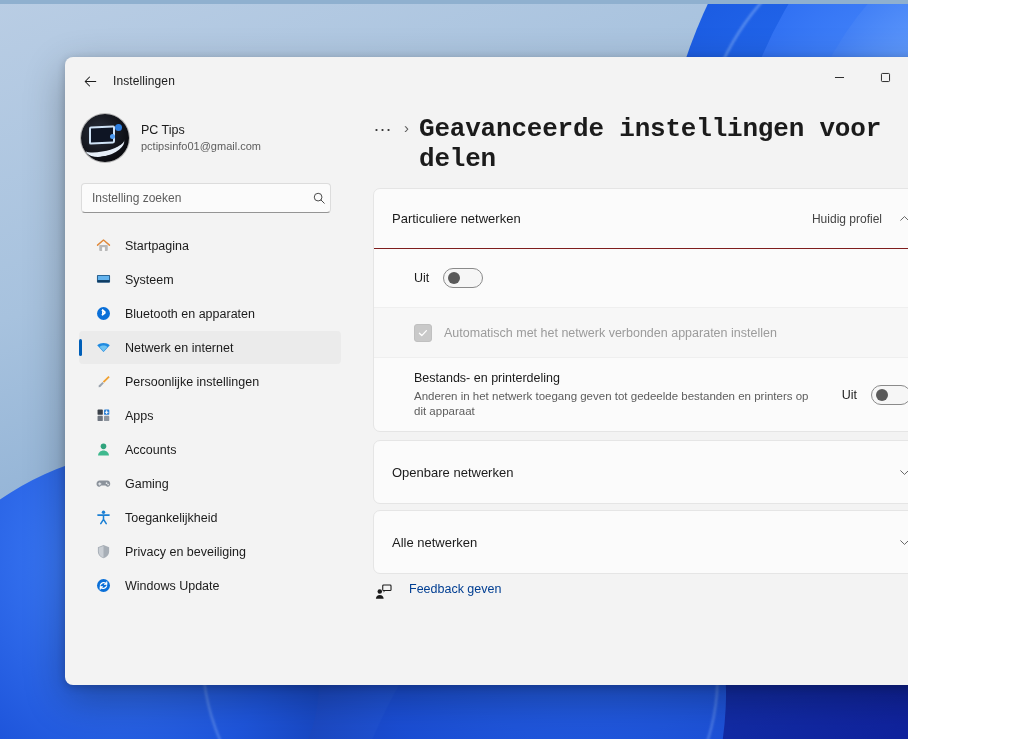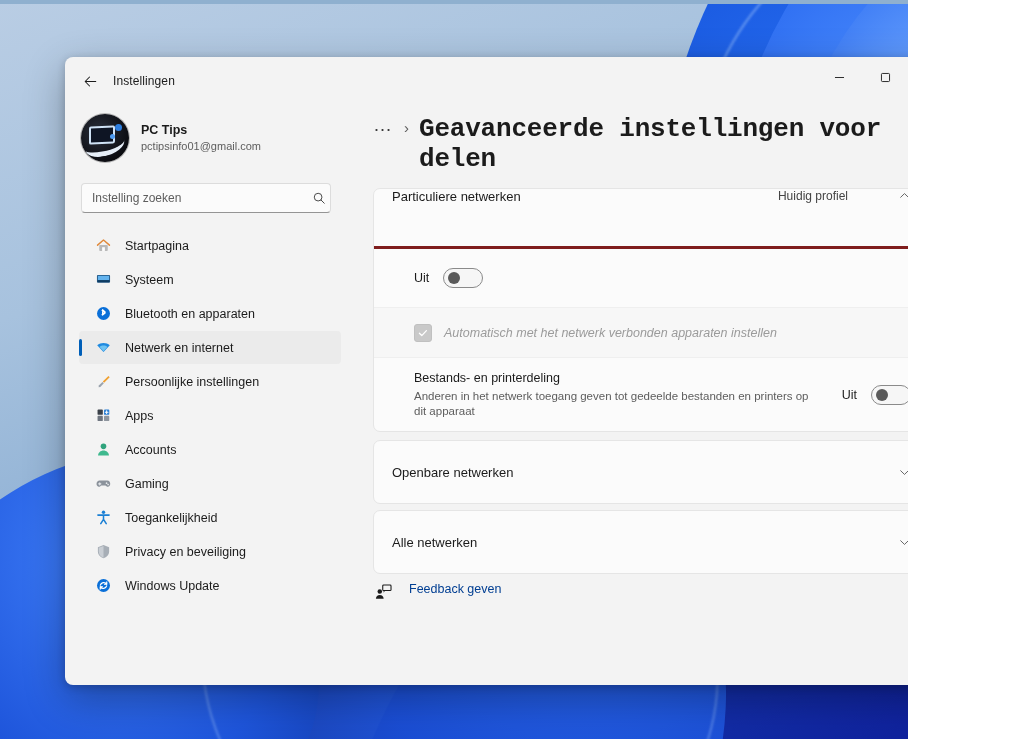--- a/index.html
+++ b/index.html
@@ -153,21 +153,21 @@
   .avatar .swoosh {
     position: absolute; left: 4px; top: 20px;
     width: 40px; height: 22px;
     border-bottom: 5px solid #e6eef8;
     border-radius: 0 0 60% 40%;
     transform: rotate(-10deg);
   }
   .avatar .dot1 { position:absolute; right:7px; top:10px; width:7px; height:7px; border-radius:50%; background:#2f7fe0; }
   .avatar .dot2 { position:absolute; right:14px; top:20px; width:5px; height:5px; border-radius:50%; background:#4f9bf0; }
   .acct-text { min-width: 0; }
-  .acct-name { font-size: 12.5px; font-weight: bold; color: #1b1b1b; line-height: 16px; }
+  .acct-name { font-size: 12.5px; font-weight: normal; color: #1b1b1b; line-height: 16px; }
   .acct-mail { font-size: 11px; color: #5d5d5d; line-height: 15px; margin-top: 1px; }
 
   .search-wrap {
     margin: 14px 0 16px 2px;
     width: 250px; height: 30px;
     background: #fbfbfb;
     border: 1px solid #dcdcdc;
     border-bottom: 1px solid #949494;
     border-radius: 4px;
     display: flex; align-items: center;
@@ -224,24 +224,23 @@
     background: #fbfbfb;
     border: 1px solid #e5e5e5;
     border-radius: 7px;
     overflow: hidden;
     margin-bottom: 6px;
   }
   .card.group { margin-bottom: 8px; }
 
   .group-header {
     height: 60px;
-    display: flex; 
+    display: flex; align-items: center;
     padding: 0 18px 0 18px;
-    border-bottom: 3px solid #7f1d1d;
-    gap: 34px;
+    border-bottom: 1px solid #7f1d1d;
   }
   .group-header .gh-title { flex: 1; font-size: 13px; color: #1b1b1b; }
   .gh-right { font-size: 12px; color: #444; margin-right: 16px; }
   .chev { color: #5d5d5d; display: flex; }
 
   .setting-row {
     display: flex; align-items: center;
     padding: 12px 18px 12px 40px;
     min-height: 58px;
   }
@@ -271,21 +270,21 @@
     border-top: 1px solid #efefef;
     min-height: 50px;
   }
   .checkbox {
     width: 18px; height: 18px; border-radius: 3px;
     background: #c9c9c9; border: 1px solid #c0c0c0;
     display: flex; align-items: center; justify-content: center;
     flex: none;
   }
   .checkbox svg { display: block; }
-  .check-label { font-size: 12.5px; color: #9b9b9b; font-style: italic; }
+  .check-label { font-size: 12.5px; color: #9b9b9b; }
 
   .collapsed-card {
     height: 62px;
     display: flex; align-items: center;
     padding: 0 18px;
   }
   .collapsed-card .cc-title { flex: 1; font-size: 13px; color: #1b1b1b; }
 
   .feedback {
     display: flex; align-items: flex-start; gap: 14px;

